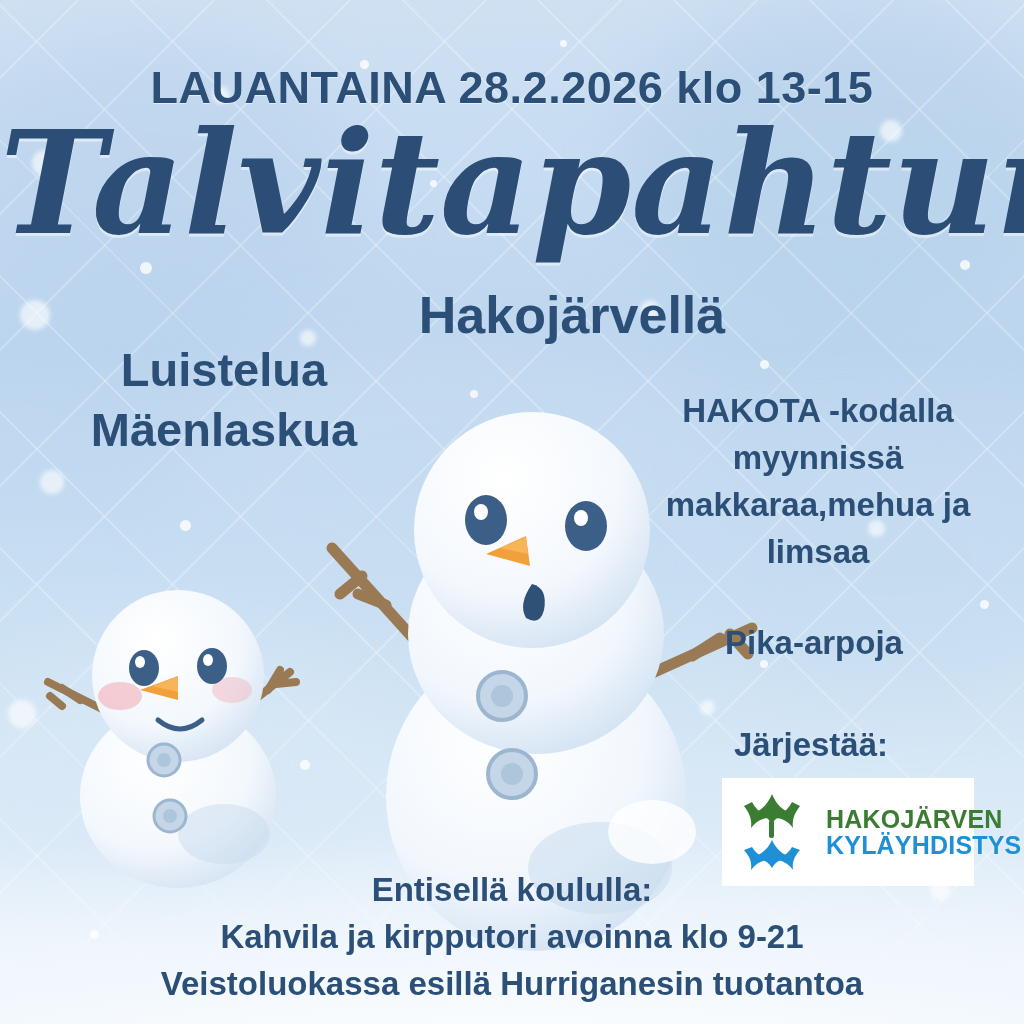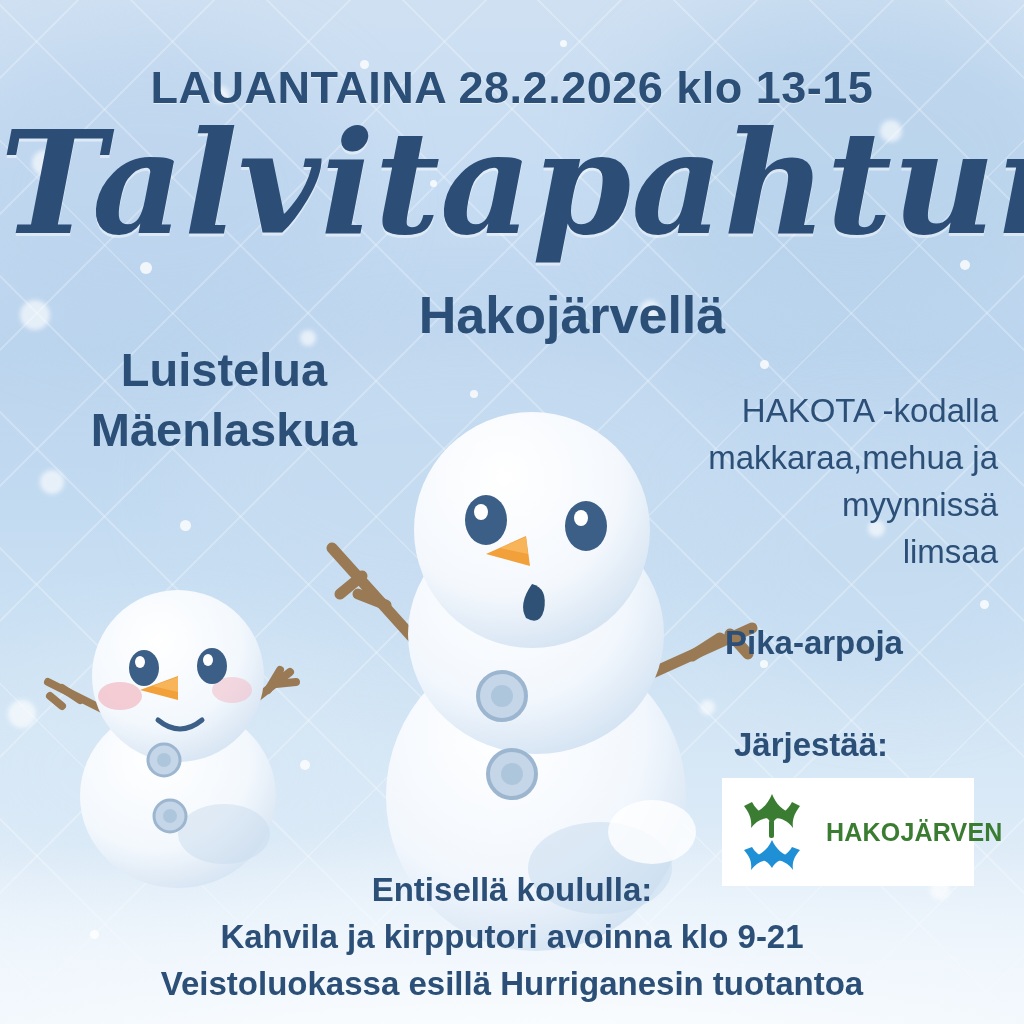--- a/index.html
+++ b/index.html
@@ -119,23 +119,23 @@
     font-size: 47px;
     font-weight: 700;
     line-height: 1.28;
     color: #2c4f77;
   }
 
   .right-sales {
     top: 388px;
     right: 26px;
     width: 360px;
-    text-align: right;
+    text-align: center;
     font-size: 33px;
-    font-weight: 400;
+    font-weight: 700;
     line-height: 1.42;
     color: #2c4f77;
   }
 
   .right-lottery {
     top: 624px;
     right: 60px;
     width: 300px;
     text-align: center;
     font-size: 33px;
@@ -327,22 +327,22 @@
   <div class="txt maintitle">Talvitapahtuma</div>
   <div class="txt subtitle">Hakojärvellä</div>
 
   <div class="txt left-activities">
     <div>Luistelua</div>
     <div>Mäenlaskua</div>
   </div>
 
   <div class="txt right-sales">
     <div>HAKOTA -kodalla</div>
+    <div>myynnissä</div>
     <div>makkaraa,mehua ja</div>
-    <div>myynnissä</div>
     <div>limsaa</div>
   </div>
 
   <div class="txt right-lottery">Pika-arpoja</div>
 
   <div class="txt organizer-label">Järjestää:</div>
 
   <div class="logo">
     <svg class="logo-mark" viewBox="0 0 86 92">
       <g fill="#3a7d32">
@@ -352,20 +352,21 @@
         <rect x="41" y="34" width="5" height="18" rx="2"></rect>
       </g>
       <g fill="#1f8fd6">
         <path d="M44 54 C40 63 34 68 24 72 C34 72 40 75 44 82 C48 75 54 72 64 72 C54 68 48 63 44 54 Z"></path>
         <path d="M16 64 C22 71 24 76 23 84 C28 77 34 74 42 74 C34 71 28 68 24 61 Z"></path>
         <path d="M72 64 C66 71 64 76 65 84 C60 77 54 74 46 74 C54 71 60 68 64 61 Z"></path>
       </g>
     </svg>
     <div class="logo-words">
       <span class="l1">HAKOJÄRVEN</span>
+      <span class="l2">KYLÄYHDISTYS</span>
     </div>
   </div>
 
   <div class="txt bottom-block">
     <div class="head">Entisellä koululla:</div>
     <div>Kahvila ja kirpputori avoinna klo 9-21</div>
     <div>Veistoluokassa esillä Hurriganesin tuotantoa</div>
   </div>
 
 </div>

